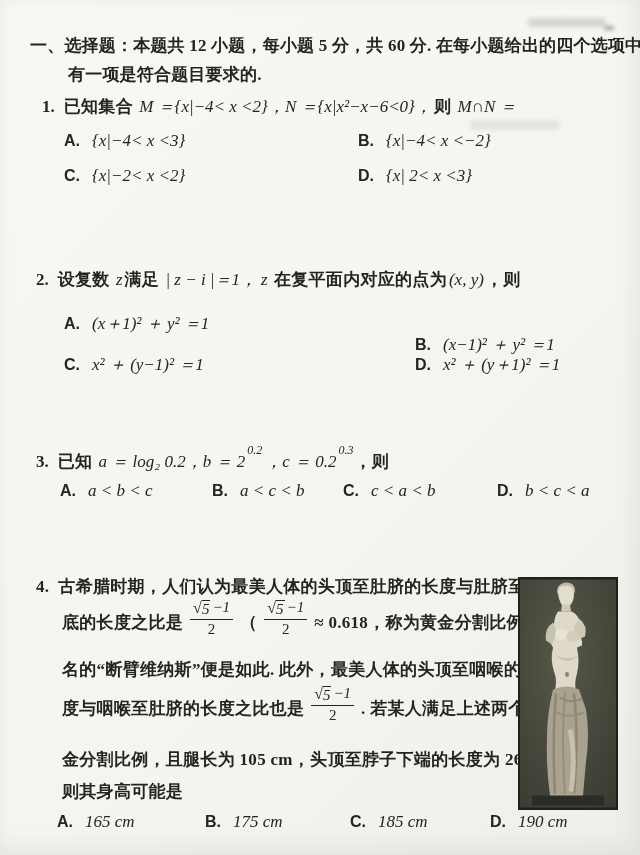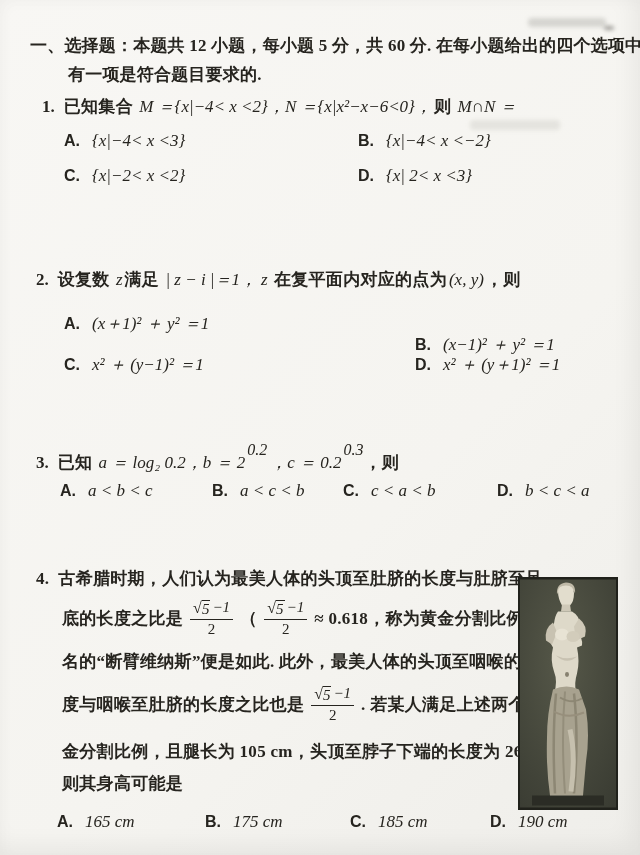--- a/index.html
+++ b/index.html
@@ -7,25 +7,25 @@
     position:relative;
     width:640px;height:855px;
     margin:0 auto;
     background:linear-gradient(135deg,#f8f7f4 0%,#f5f4f0 60%,#efeeea 100%);
     box-shadow:inset -8px -10px 22px rgba(0,0,0,0.05), inset 4px 4px 14px rgba(0,0,0,0.02);
     overflow:hidden;
     font-family:"Liberation Serif","DejaVu Serif",serif;
     color:#26241f;
   }
   .line{position:absolute;white-space:nowrap;font-size:17px;line-height:24px;}
-  .cjk{font-weight:600;letter-spacing:0.3px;}
+  .cjk{font-weight:600;letter-spacing:0.3px;margin-top:8px;}
   .hdr{font-weight:700;letter-spacing:0.2px;font-size:17px;}
   .qnum{font-weight:600;margin-right:9px;}
   .math{font-style:italic;font-weight:400;margin:0 2px;}
-  .sup{font-size:16px;font-style:italic;position:relative;top:-6px;margin-right:1px;}
+  .sup{font-size:12px;font-style:italic;position:relative;top:-6px;margin-right:1px;}
   .opt{position:absolute;white-space:nowrap;font-size:17px;}
   .olabel{font-weight:600;margin-right:12px;font-family:"Liberation Sans","DejaVu Sans",sans-serif;font-size:16px;}
   .omath{font-style:italic;font-weight:500;}
   .otext{font-weight:500;font-style:italic;}
   .fline{position:absolute;display:flex;align-items:center;white-space:nowrap;font-size:17px;height:52px;}
   .frac{display:inline-flex;flex-direction:column;align-items:center;margin:0 7px;line-height:1;}
   .frac .num{font-style:italic;font-size:15px;padding:0 3px 2px 3px;border-bottom:1.6px solid #26241f;display:inline-flex;align-items:flex-start;}
   .frac .sqrtsign{font-style:normal;font-size:16px;margin-right:0px;}
   .frac .rad{border-top:1.4px solid #26241f;font-style:italic;padding:1px 1px 0 0;}
   .frac .rest{font-style:italic;margin-left:2px;}

